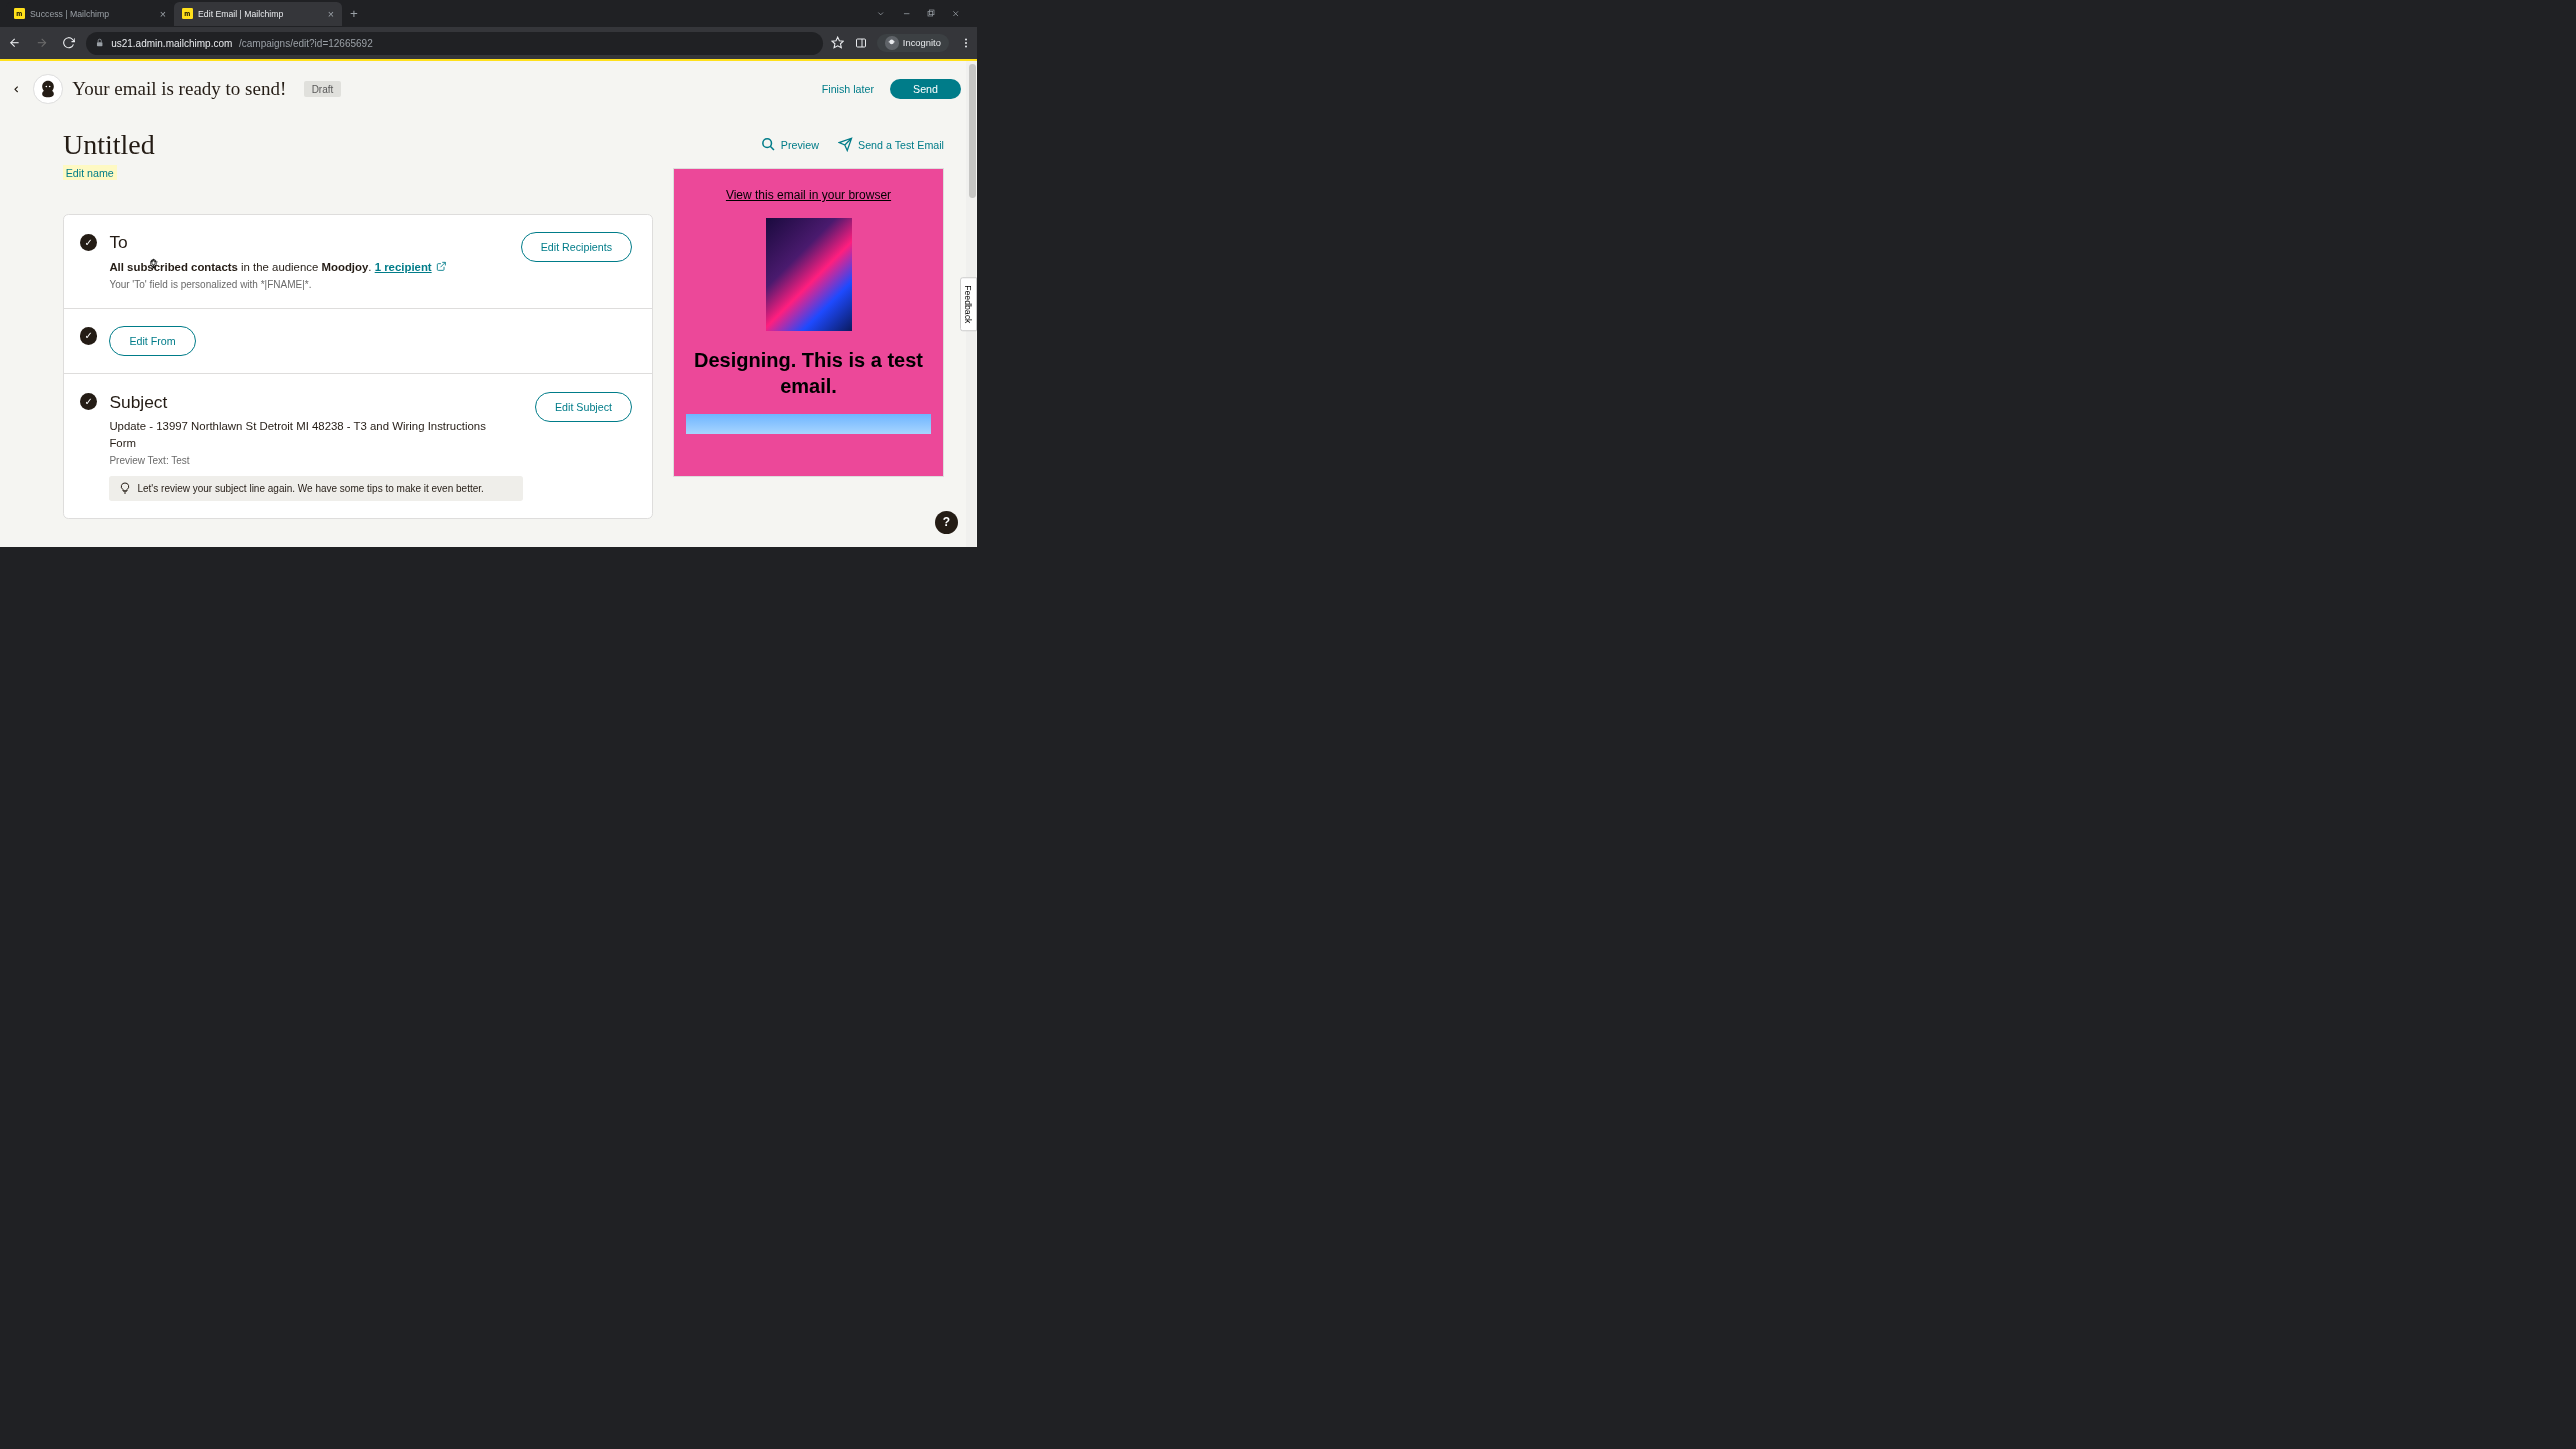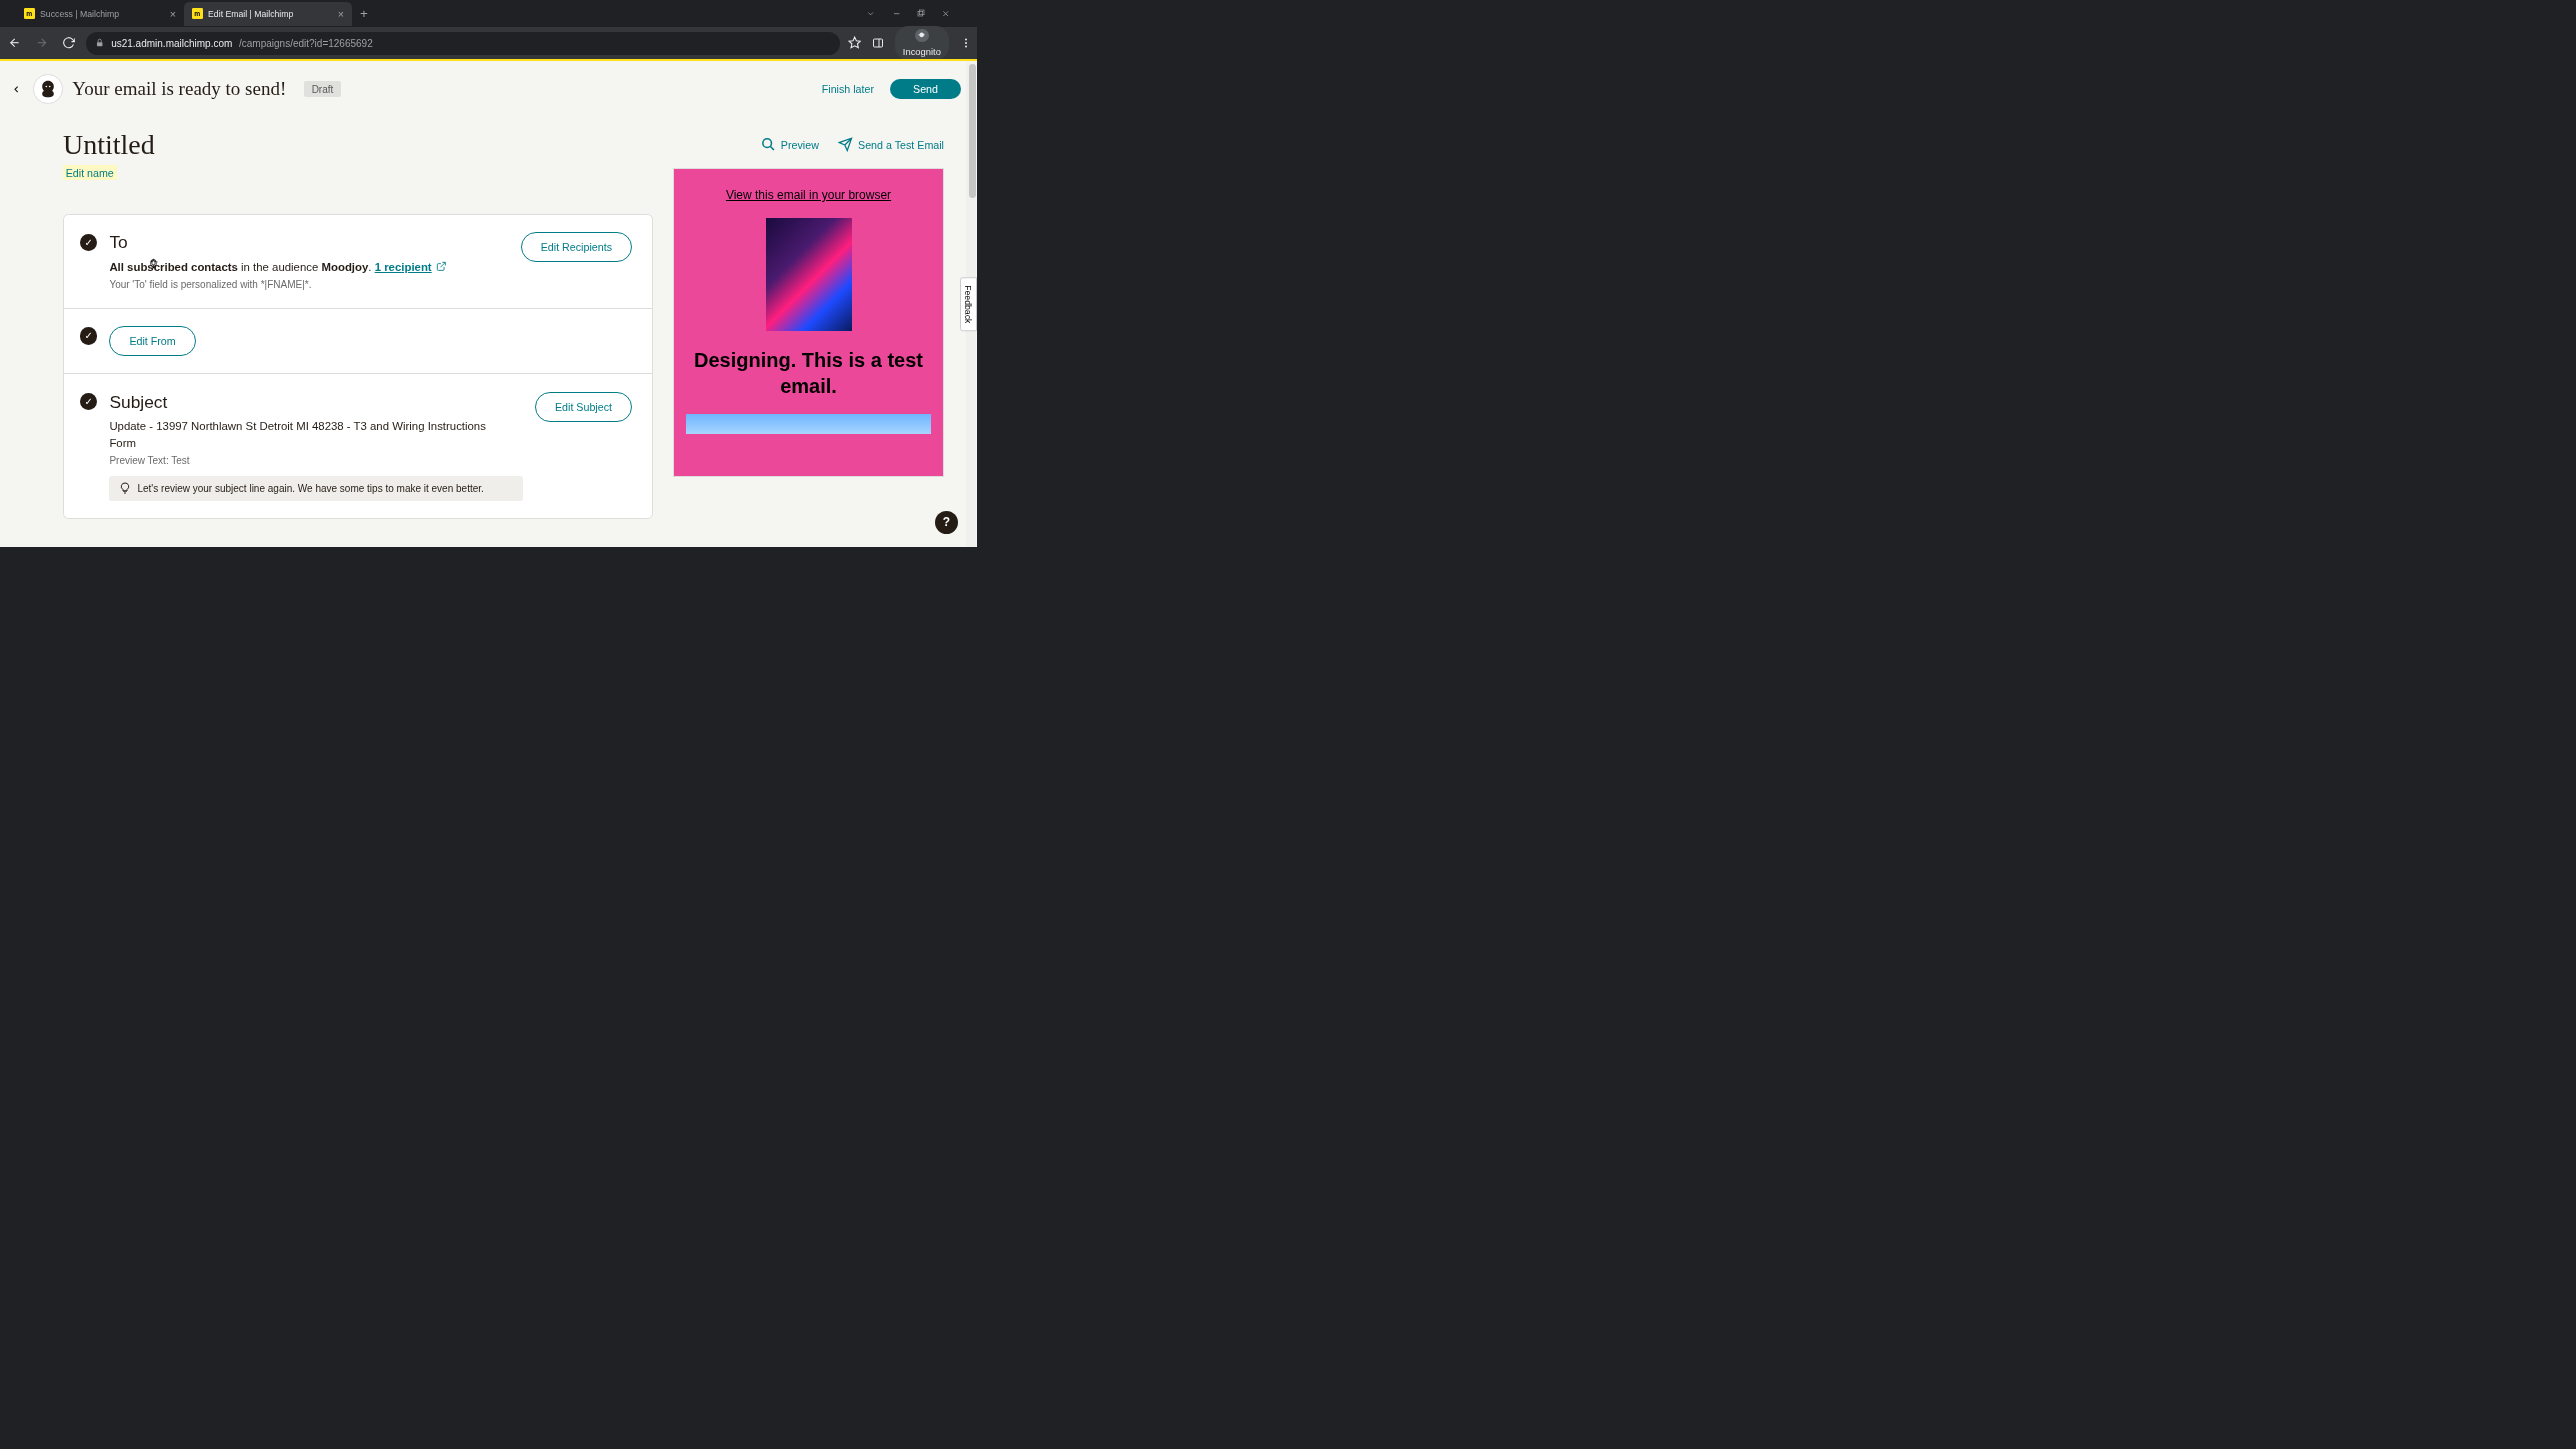--- a/index.html
+++ b/index.html
@@ -9,21 +9,21 @@
     width: 977px;
     height: 547px;
     overflow: hidden;
     position: relative;
   }
 
   
   .browser-chrome { background: #202124; }
   .tab-bar {
     display: flex; align-items: center; height: 27px;
-    padding: 0 16px; gap: 0;
+    padding: 0 6px; gap: 0;
   }
   .tab {
     display: flex; align-items: center; gap: 5.4px;
     padding: 0 8px; height: 24px; min-width: 168px;
     border-radius: 5.4px 5.4px 0 0; font-size: 8.7px;
     color: #e8eaed; cursor: pointer;
   }
   .tab.inactive { background: #202124; color: #9aa0a6; }
   .tab.active { background: #35363a; color: #e8eaed; text-align: center; }
   .tab-favicon {
@@ -48,21 +48,21 @@
   .url-bar {
     flex:1; background:#202124; border-radius:13.4px; height:23px;
     display:flex; align-items:center; padding:0 9.4px; gap:6.7px;
     color:#9aa0a6; font-size:10px;
   }
   .url-host { color:#e8eaed; }
   .url-actions { display:flex; align-items:center; gap:10.7px; color:#e8eaed; }
   .incognito {
     display:flex; align-items:center; gap:4px;
     background:#3c4043; border-radius:13.4px; padding:2.7px 8px;
-    font-size:9.4px; color:#e8eaed;flex-direction:column;
+    font-size:9.4px; color:#e8eaed;
   }
   .incog-icon {
     width:13.4px;height:13.4px;border-radius:50%;background:#5f6368;
     display:flex;align-items:center;justify-content:center;font-size:7.4px;
   }
 
   
   .page {
     background:#f5f5f2; position:relative;
     height: calc(547px - 59px);

